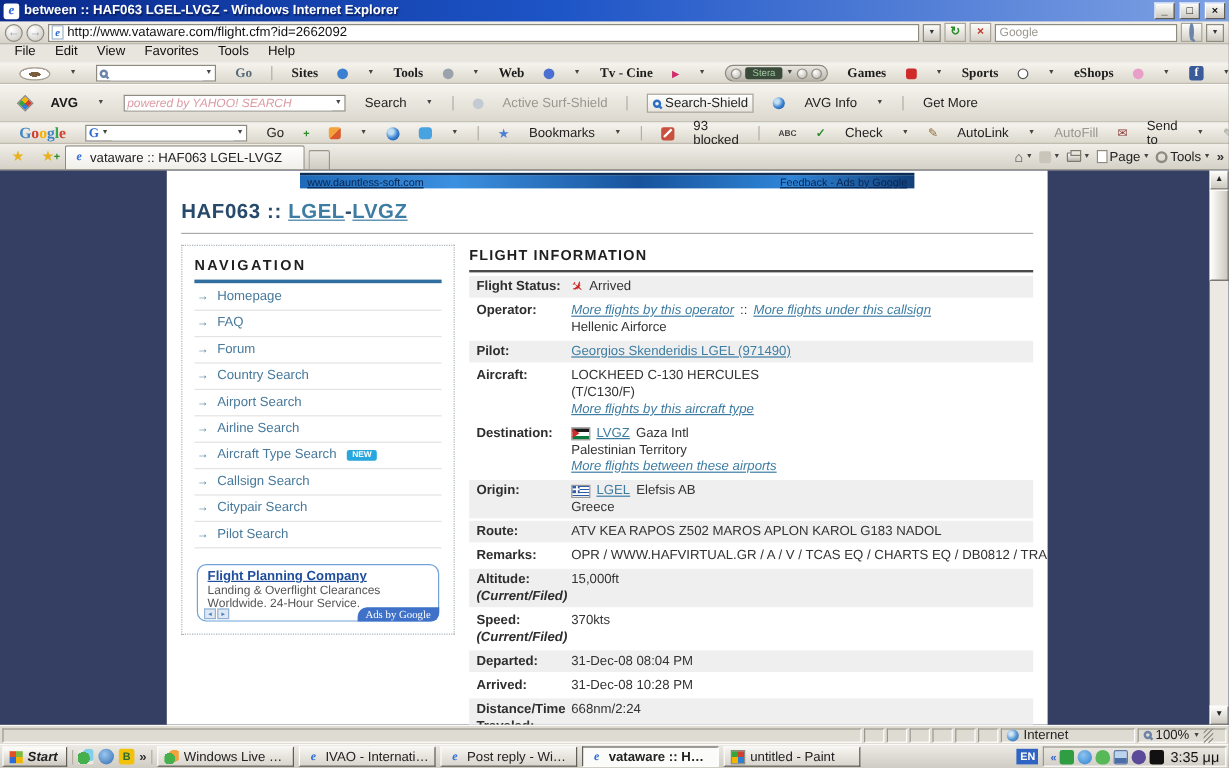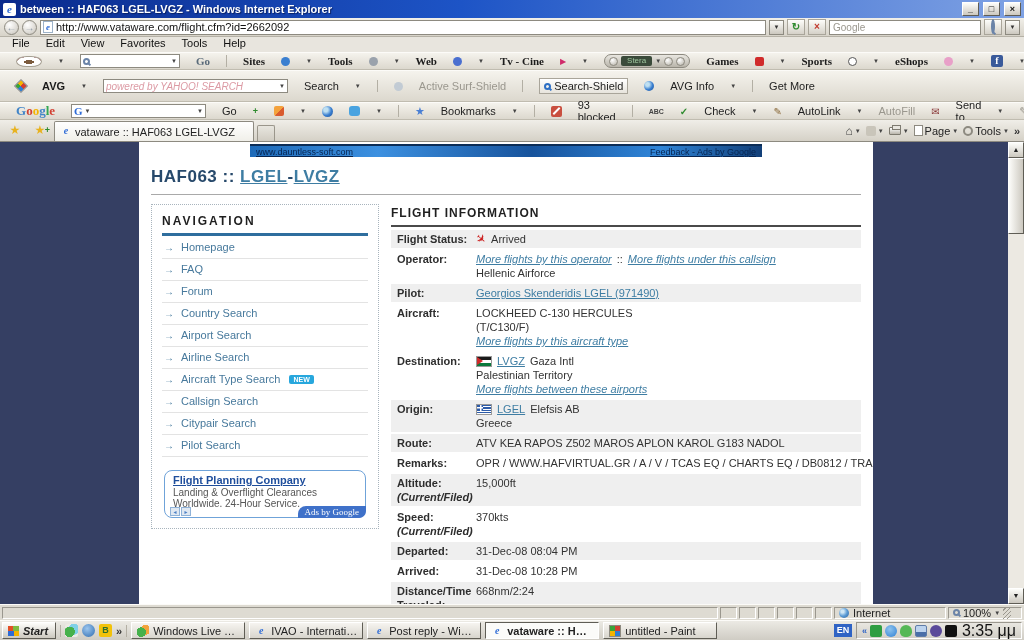--- a/index.html
+++ b/index.html
@@ -172,21 +172,21 @@
   .tlabel{overflow:hidden;text-overflow:ellipsis}
   .tray{height:17px;flex:none;display:flex;align-items:center;gap:3px;padding:0 5px;border:1px solid;border-color:#9a978e #fff #fff #9a978e;margin-left:auto}
   .lang{width:18px;height:13px;background:#2f63c4;color:#fff;font-size:9px;font-weight:bold;line-height:13px;text-align:center;flex:none}
   .trayic{width:12px;height:12px;flex:none;border-radius:2px}
   .tray-updates{background:#2f9e42;color:#fff;font-size:8px;line-height:12px;text-align:center}
   .tray-messenger{background:radial-gradient(circle at 40% 35%,#8fc4ee,#2d7fd4);border-radius:50%}
   .tray-presence{background:#56b856;border-radius:50% 50% 40% 40%}
   .tray-network{background:linear-gradient(#bcd3ee 0 60%,#4a6fa8 60%);border:1px solid #5f7ca8}
   .tray-shield{background:#5a4a9a;border-radius:50%}
   .tray-display{background:#111}
-  .clock{font-size:16px;color:#111;white-space:nowrap;padding-left:2px}
+  .clock{font-size:12px;color:#111;white-space:nowrap;padding-left:2px}
 </style>
 </head>
 <body>
 
 <div class="screen">
 
   <div class="titlebar">
     <span class="ie-ico">e</span>
     <span class="title-text">between :: HAF063 LGEL-LVGZ - Windows Internet Explorer</span>
     <span class="winbtn">_</span>

